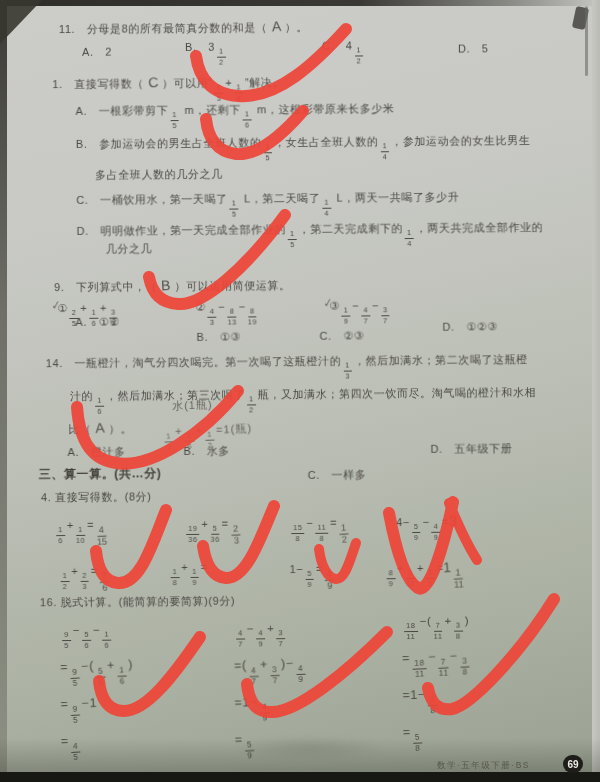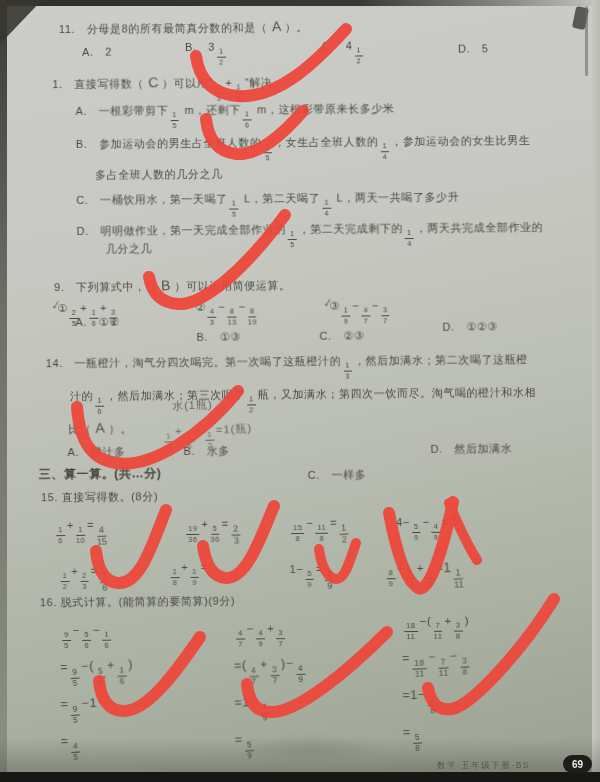--- a/index.html
+++ b/index.html
@@ -28,21 +28,21 @@
   .tick{position:absolute;color:#5a5851;font-size:12px;transform:rotate(-8deg);opacity:.8;}
   
   .frac{display:inline-flex;flex-direction:column;align-items:center;vertical-align:-.45em;line-height:1;font-size:.66em;margin:0 2px;}
   .fn{border-bottom:1px solid currentColor;padding:0 2px 1px;}
   .fd{padding-top:1px;}
   
   .col{position:absolute;font-size:11.5px;letter-spacing:.6px;}
   .col .wl{display:block;white-space:nowrap;transform:rotate(-2deg);font-size:12.5px;margin-top:9px;}
   
   .caption{position:absolute;left:437px;top:760px;font-size:8.5px;letter-spacing:1.5px;color:#57564f;}
-  .badge{position:absolute;left:563px;top:755px;width:29px;height:18px;background:#1e1d1a;color:#eceae4;
+  .badge{position:absolute;left:563px;top:755px;width:20px;height:18px;background:#1e1d1a;color:#eceae4;
     border-radius:9px;display:flex;align-items:center;justify-content:center;font-size:10px;font-weight:700;}
   .redlayer{position:absolute;inset:0;pointer-events:none;filter:blur(.5px);}
 </style>
 </head>
 <body>
 
 <div class="photo">
 
   <div class="paper">
 
@@ -153,25 +153,25 @@
         </span>+<span class="frac">
           <span class="fn">1</span>
           <span class="fd">6</span>
         </span>+<span class="frac">
           <span class="fn">1</span>
           <span class="fd">2</span>
         </span>=1(瓶)</div>
     <div class="ln" style="left:67px;top:444px"><span>A.</span>　<span>橙汁多</span></div>
     <div class="ln" style="left:183px;top:444px"><span>B.</span>　<span>水多</span></div>
     <div class="ln" style="left:307px;top:469px"><span>C.</span>　<span>一样多</span></div>
-    <div class="ln" style="left:430px;top:444px"><span>D.</span>　<span>然后加满水</span></div>
+    <div class="ln" style="left:430px;top:444px"><span>D.</span>　<span>五年级下册</span></div>
 
     <div class="ln sec" style="left:38px;top:465px">三、算一算。(共…分)</div>
 
-    <div class="ln" style="left:40px;top:489px">15. 直接写得数。(8分)</div>
+    <div class="ln" style="left:40px;top:489px">4. 直接写得数。(8分)</div>
     <div class="ln" style="left:53px;top:514px"><span class="pr"><span class="frac">
             <span class="fn">1</span>
             <span class="fd">6</span>
           </span>+<span class="frac">
             <span class="fn">1</span>
             <span class="fd">10</span>
           </span>=</span><span class="hw"><span class="frac">
             <span class="fn">4</span>
             <span class="fd">15</span>
           </span></span></div>

